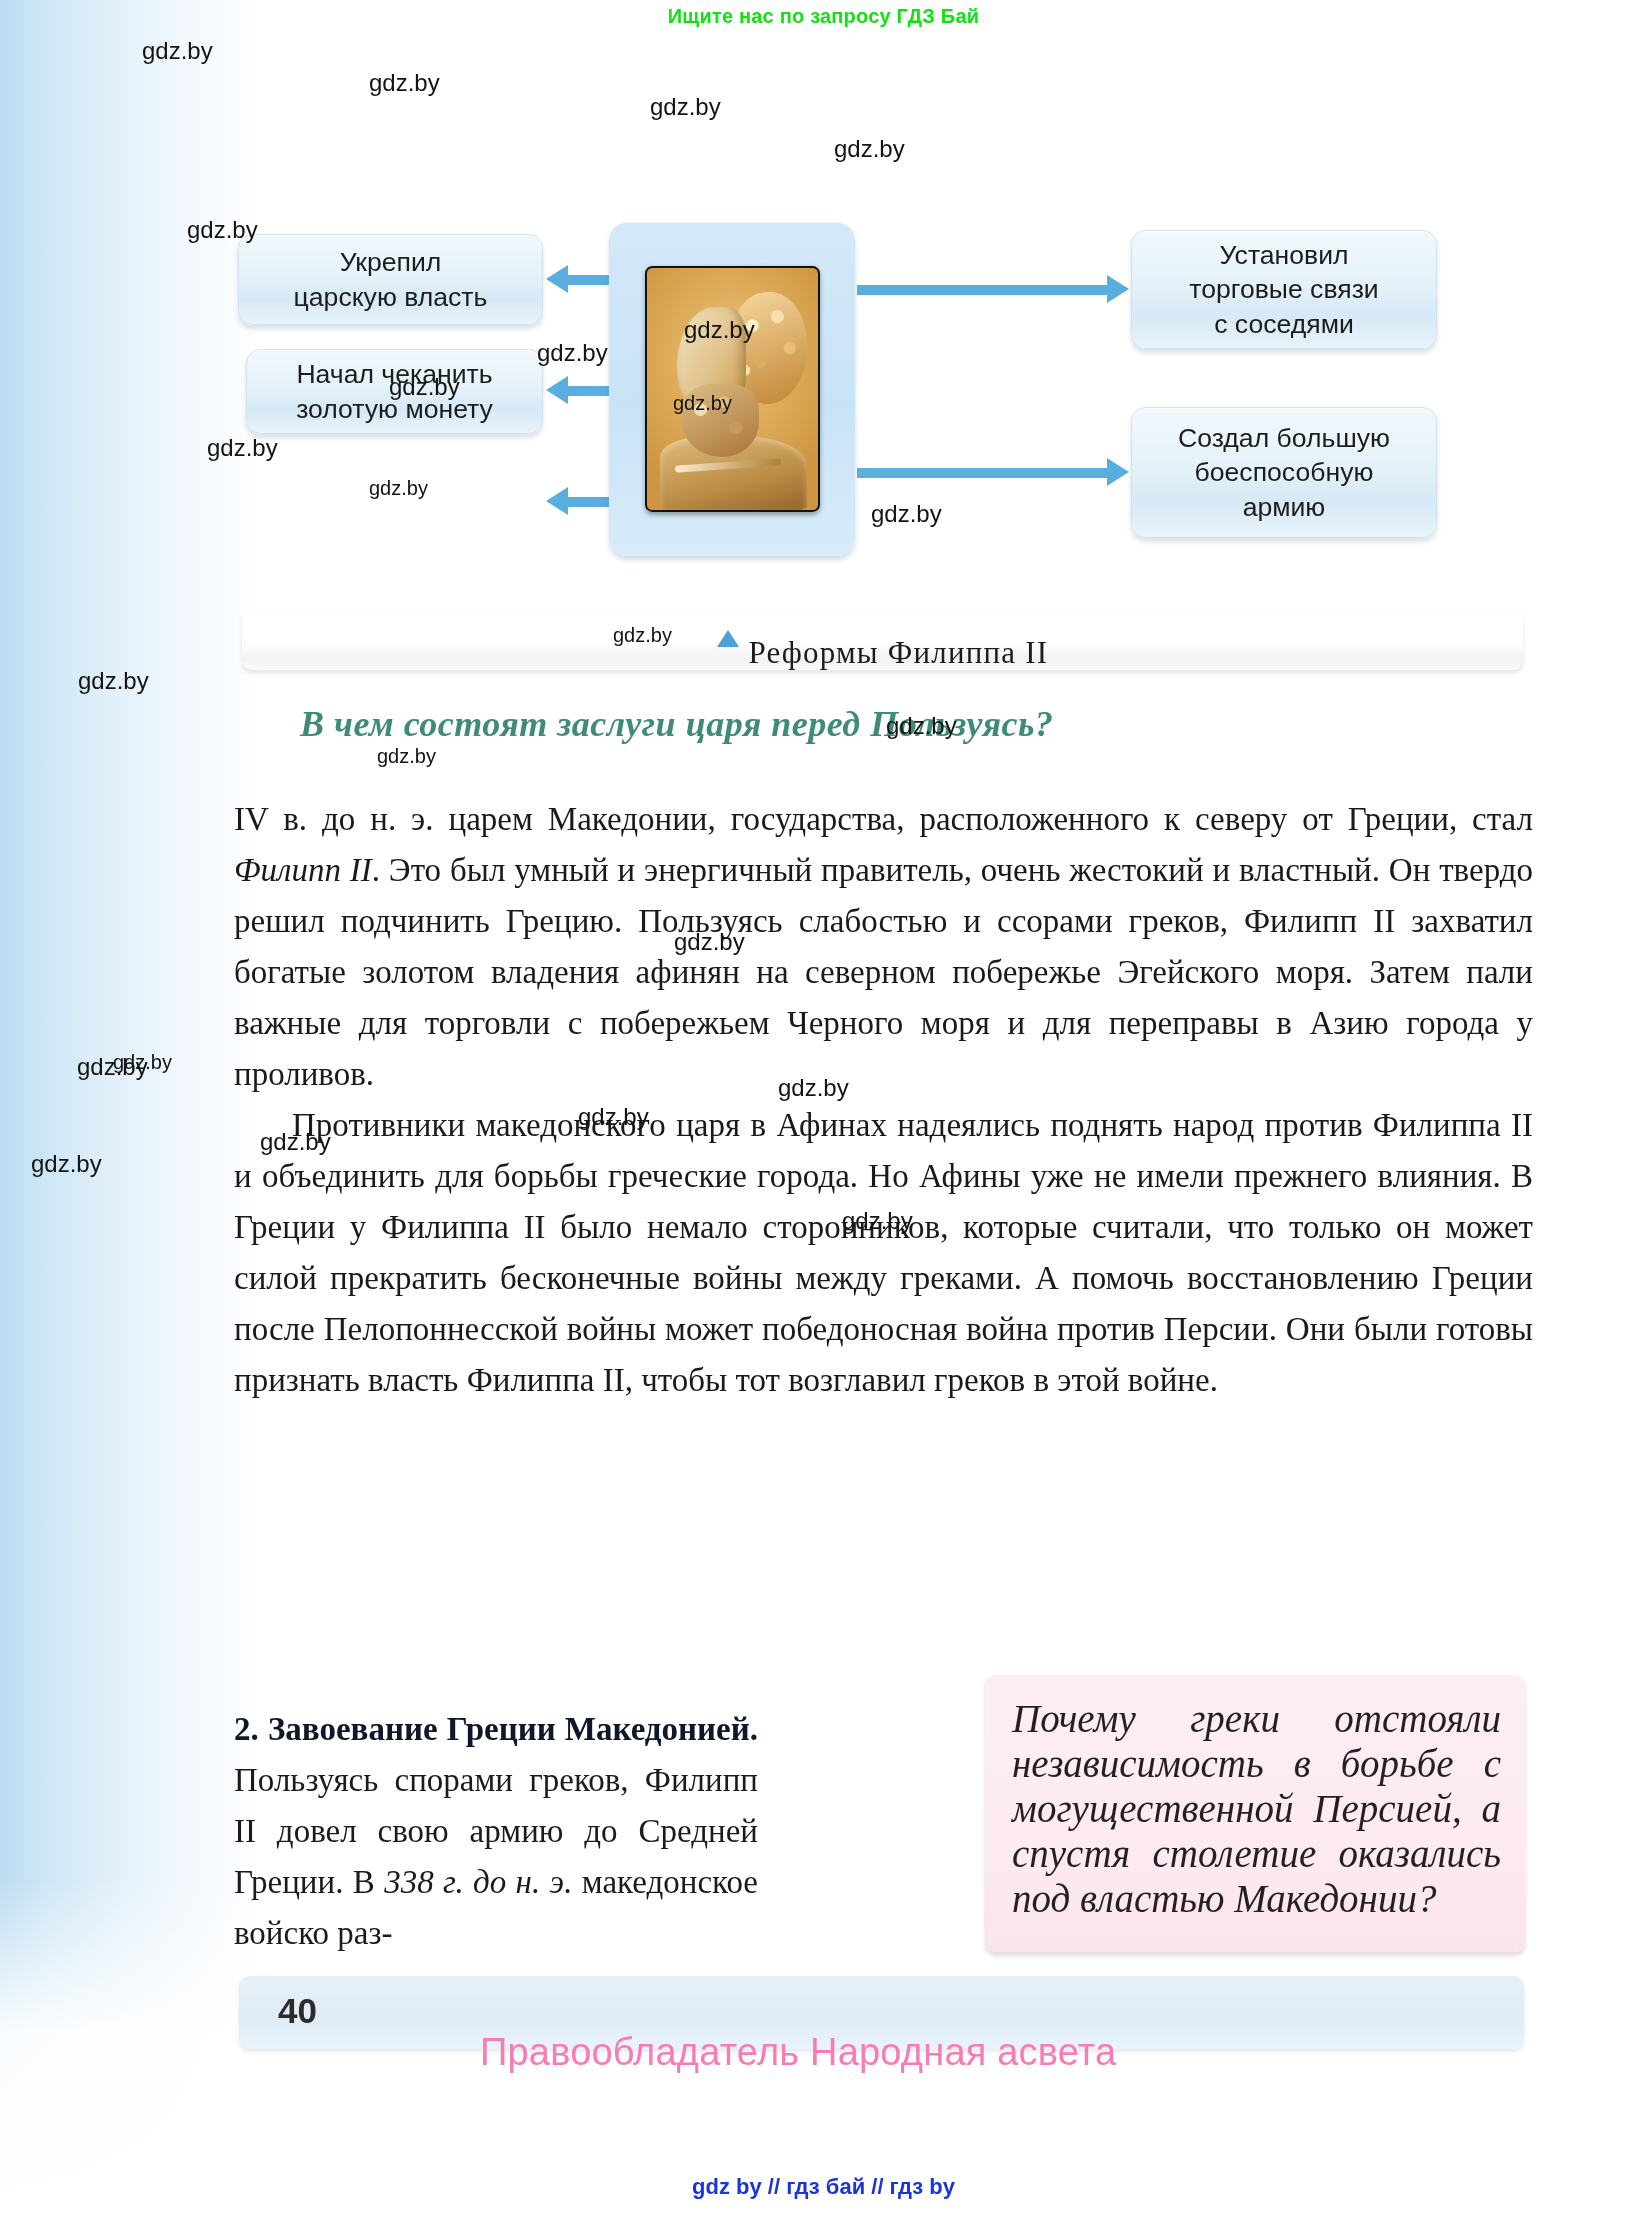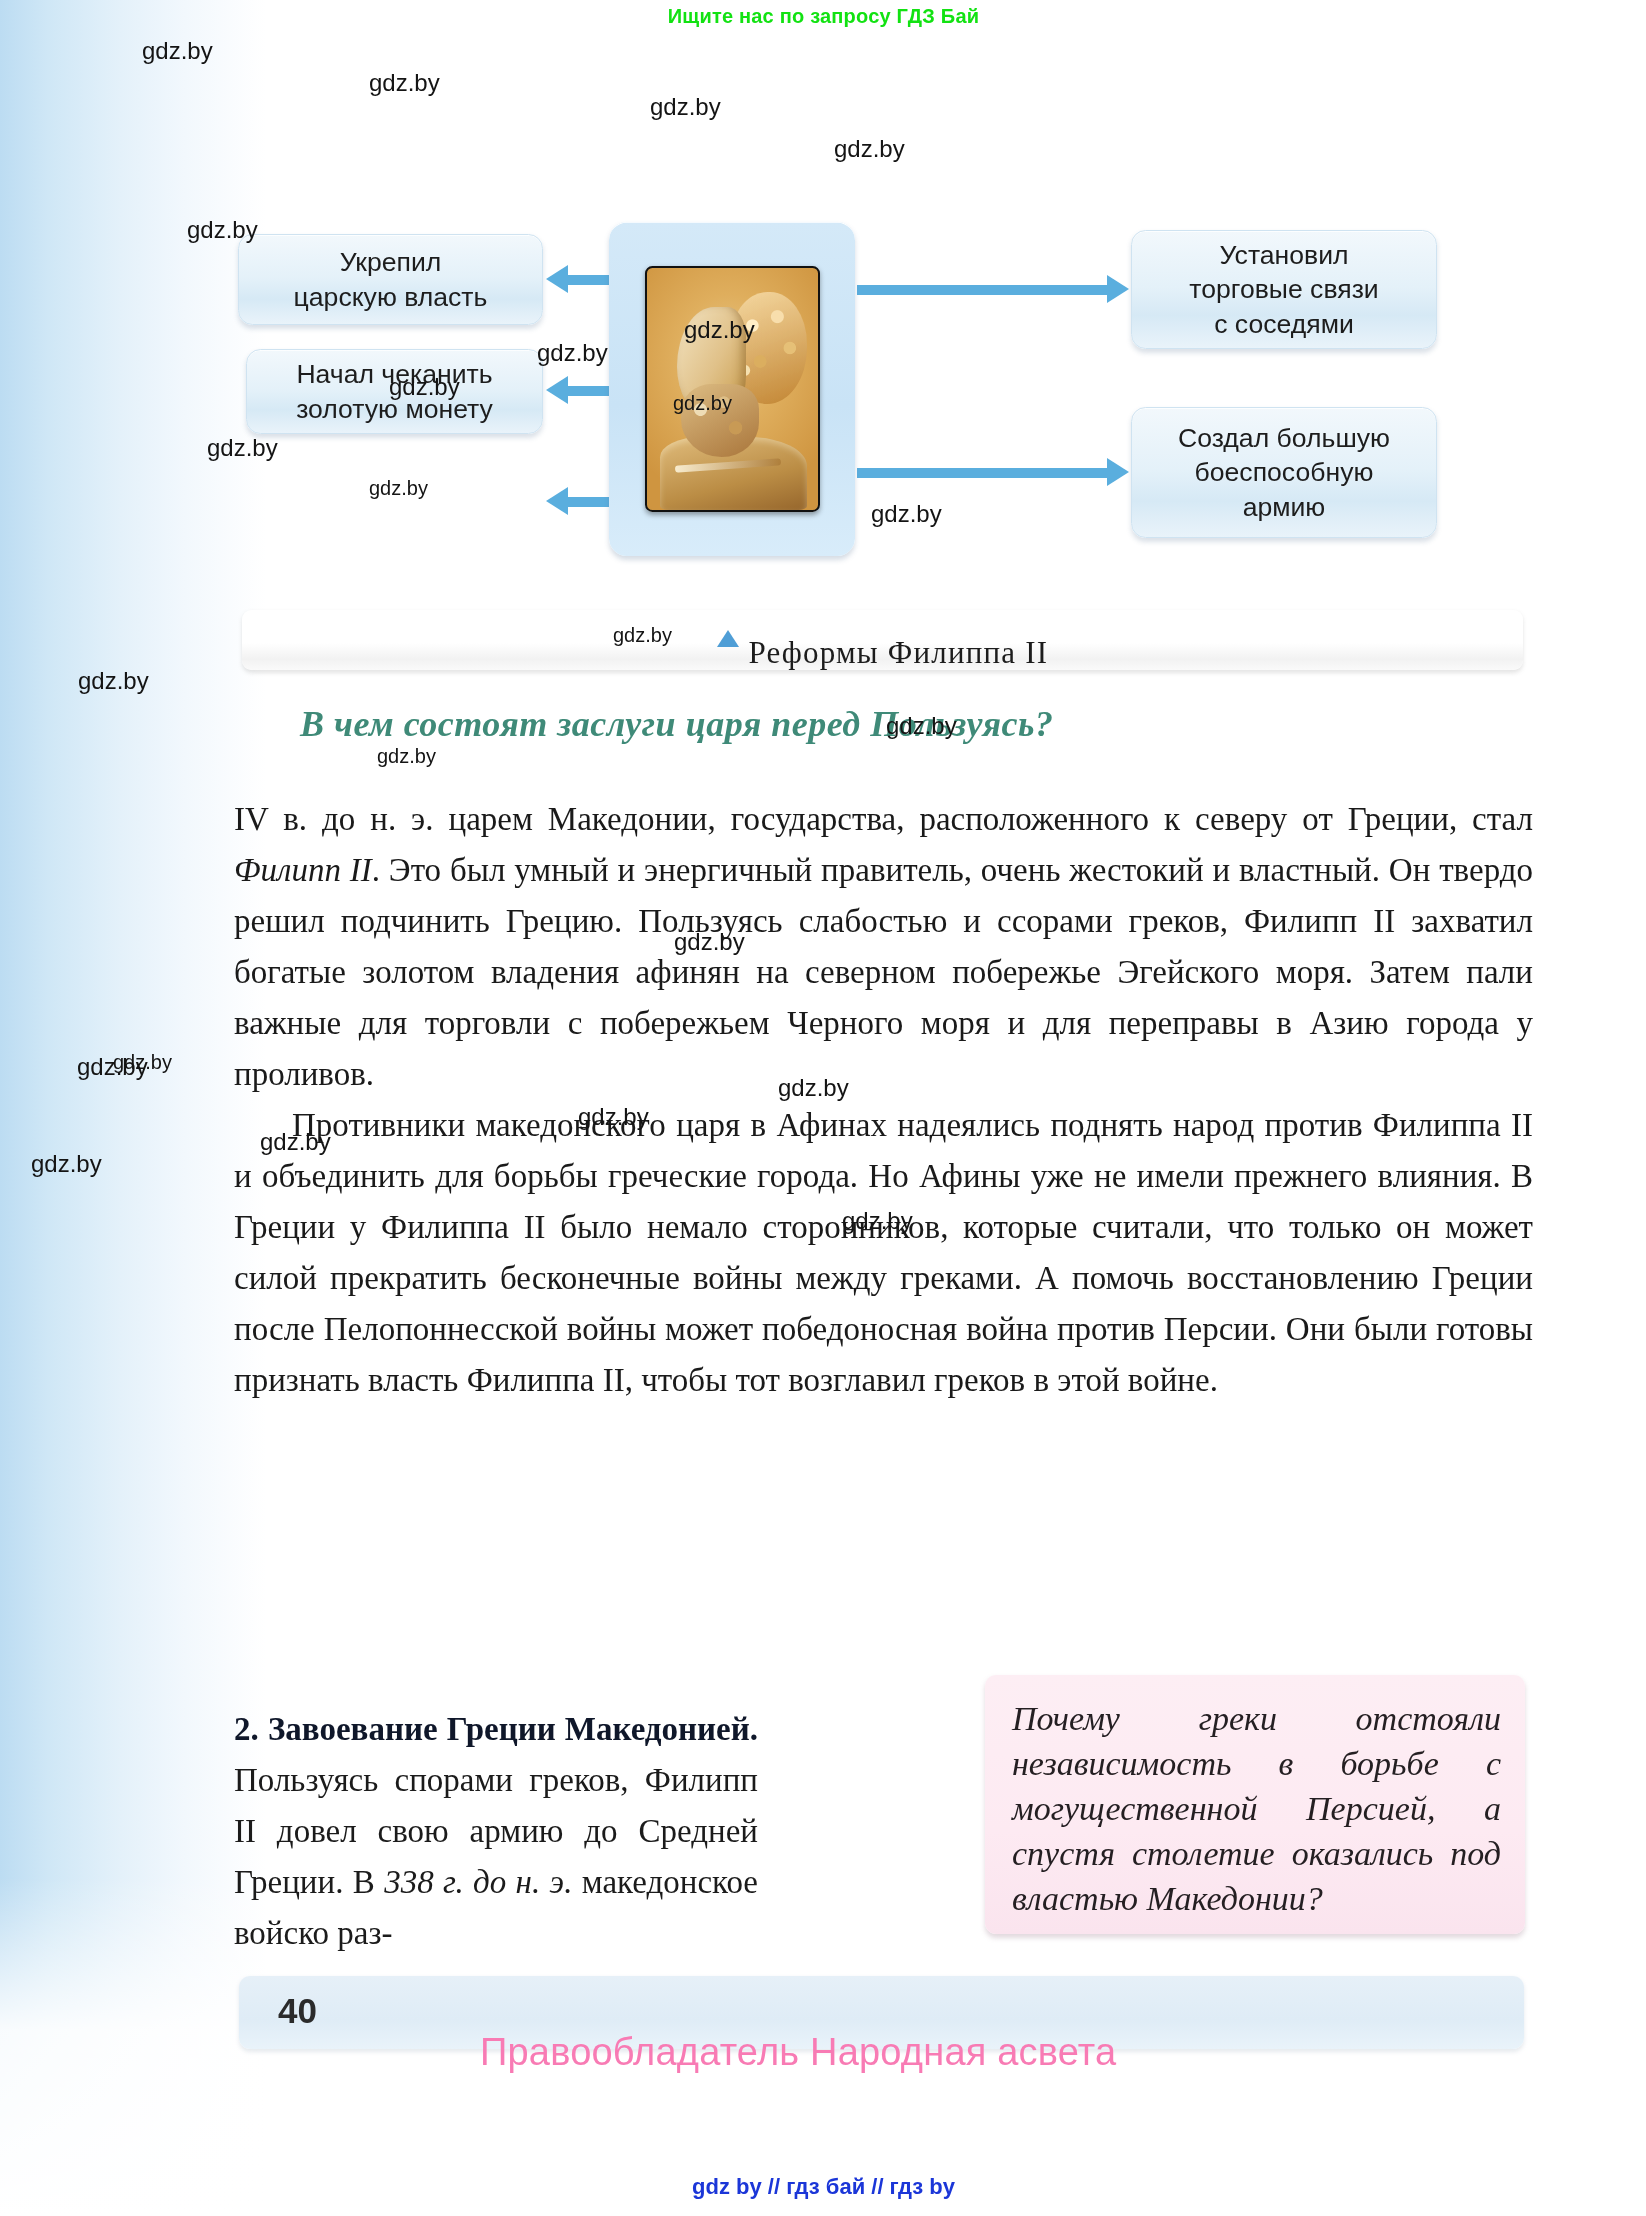--- a/index.html
+++ b/index.html
@@ -287,27 +287,27 @@
   }
   .bottom-left i { font-style: italic; }
 
   .pink-box {
     position: absolute;
     left: 985px;
     top: 1675px;
     width: 540px;
     min-height: 208px;
     box-sizing: border-box;
-    padding: 21px 24px 13px 27px;
+    padding: 21px 24px 31px 27px;
     border-radius: 11.3px;
     background: linear-gradient(to bottom, #fdeef4 0%, #fdeaf2 60%, #fae4ee 100%);
     box-shadow: 0 3.2px 4.8px rgba(150,120,135,.28);
     font-family: "Liberation Serif", "DejaVu Serif", serif;
     font-style: italic;
-    font-size: 34px;
+    font-size: 39px;
     line-height: 45px;
     color: #241f22;
     text-align: justify;
     text-justify: inter-word;
   }
 
   
   .pagenum-bar {
     position: absolute;
     left: 239px;

